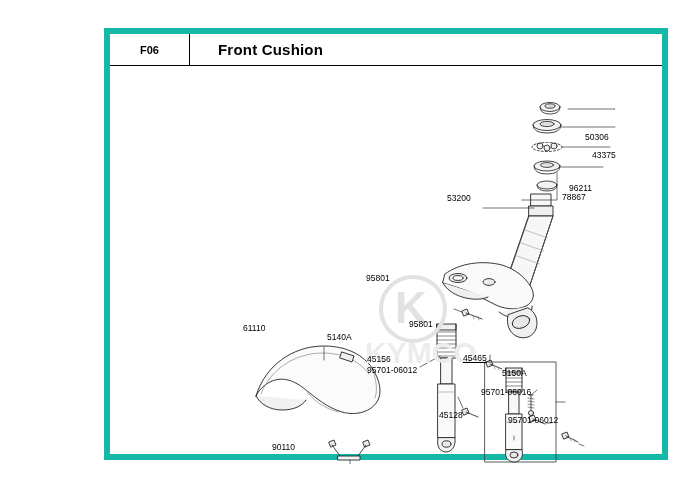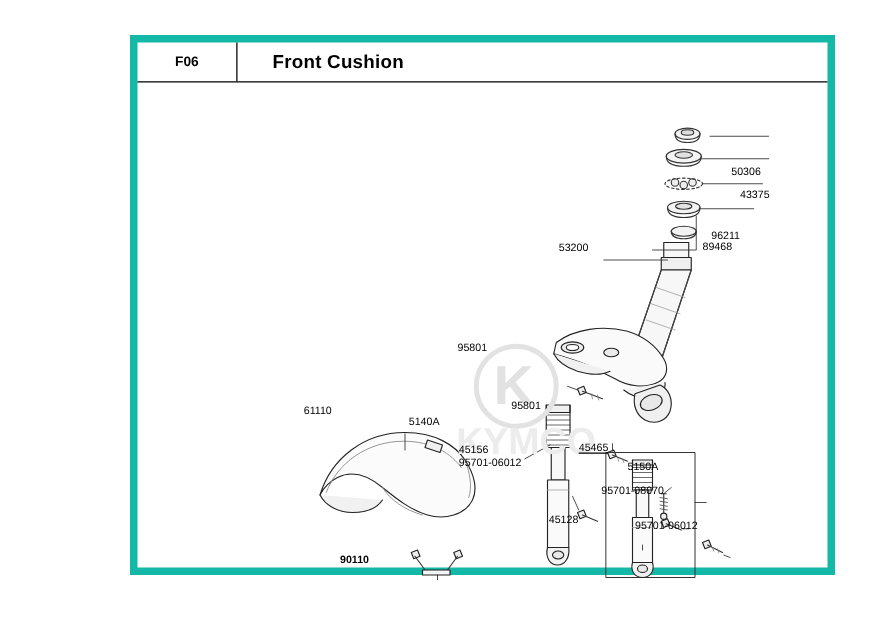--- a/index.html
+++ b/index.html
@@ -319,32 +319,32 @@
             <circle cx="58" cy="38" r="32"></circle>
           </g>
           <text x="40" y="52" font-family="Liberation Sans, sans-serif" font-size="44" font-weight="bold" fill="#e2e2e2">K</text>
           <text x="10" y="92" font-family="Liberation Sans, sans-serif" font-size="30" font-weight="bold" fill="#ececec">KYMCO</text>
         </svg>
       </div>
 
       <div class="lbl" style="left:475px; top:67px;">50306</div>
       <div class="lbl" style="left:482px; top:85px;">43375</div>
       <div class="lbl" style="left:459px; top:118px;">96211</div>
-      <div class="lbl" style="left:452px; top:127px;">89468</div>
+      <div class="lbl" style="left:452px; top:127px;">78867</div>
       <div class="lbl" style="left:321px; top:128px;padding-left:16px;">53200</div>
       <div class="lbl" style="left:256px; top:208px;">95801</div>
       <div class="lbl" style="left:299px; top:254px;">95801</div>
       <div class="lbl" style="left:133px; top:258px;">61110</div>
       <div class="lbl" style="left:217px; top:267px;">5140A</div>
       <div class="lbl" style="left:257px; top:289px;">45156</div>
       <div class="lbl" style="left:257px; top:300px;">95701-06012</div>
       <div class="lbl" style="left:353px; top:288px;text-decoration:underline;">45465</div>
       <div class="lbl" style="left:392px; top:303px;">5150A</div>
-      <div class="lbl" style="left:371px; top:322px;">95701-08070</div>
+      <div class="lbl" style="left:371px; top:322px;">95701-06016</div>
       <div class="lbl" style="left:329px; top:345px;text-align:right;">45128</div>
       <div class="lbl" style="left:398px; top:350px;">95701-06012</div>
-      <div class="lbl" style="left:162px; top:377px;font-weight:bold;">90110</div>
+      <div class="lbl" style="left:162px; top:377px;">90110</div>
 
     </div>
   </div>
 
 
 </div>
 
 </body></html>

